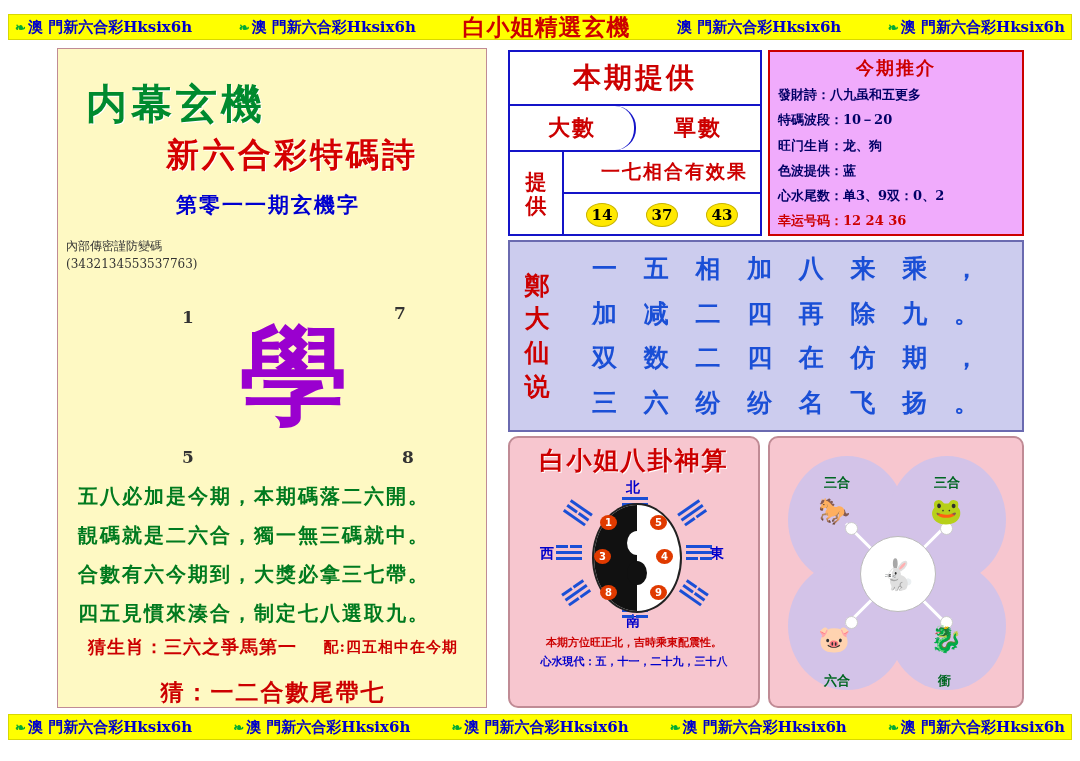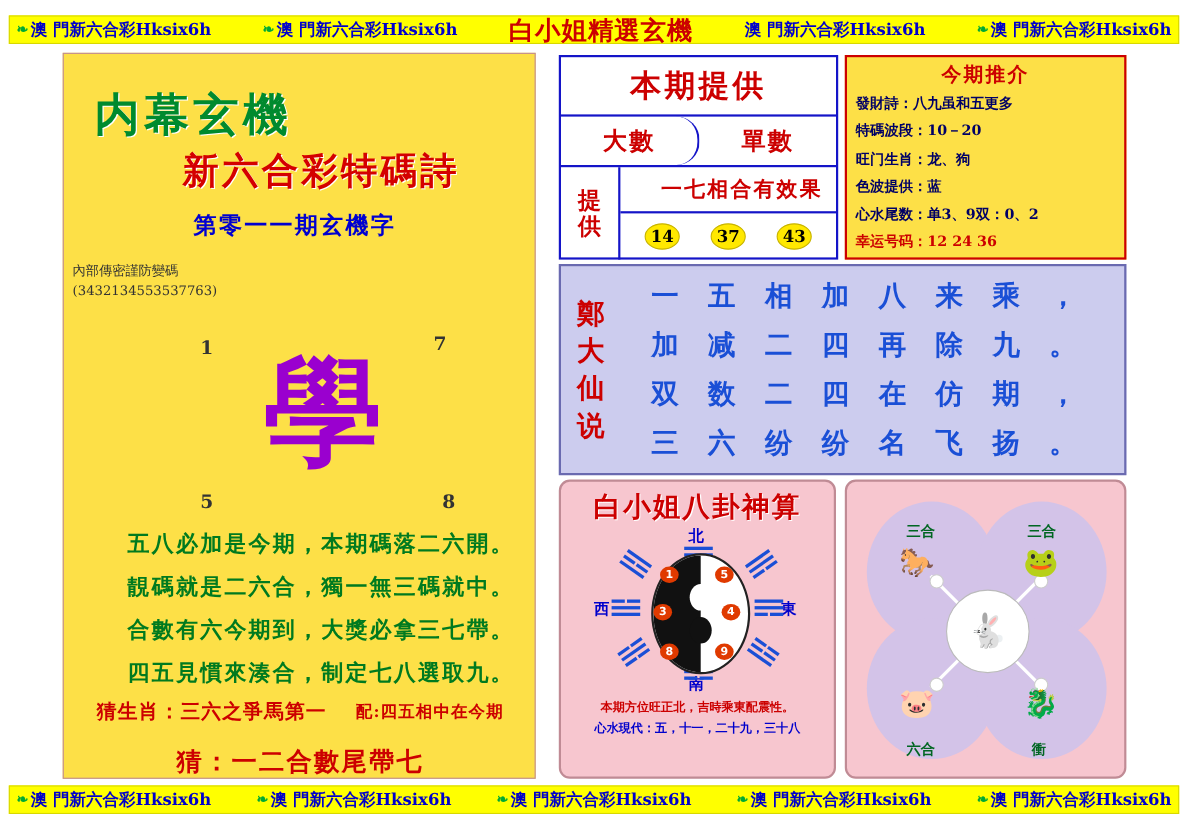--- a/index.html
+++ b/index.html
@@ -57,21 +57,21 @@
     letter-spacing: 1px;
     white-space: nowrap;
   }
   
   #left-panel {
     position: absolute;
     left: 57px;
     top: 48px;
     width: 430px;
     height: 660px;
-    background: #fde047;
+    background: #fef9c3;
     border: 1px solid #c08b95;
     box-sizing: border-box;
   }
   #title-main {
     position: absolute;
     left: 28px;
     top: 28px;
     font-size: 41px;
     font-weight: bold;
     color: #008a2e;
@@ -137,23 +137,23 @@
   #verse-block {
     position: absolute;
     left: 20px;
     top: 428px;
     width: 390px;
   }
   .verse-line {
     font-size: 20px;
     font-weight: bold;
     color: #007a1f;
-    font-family: Liberation Mono, monospace;
+    font-family: Liberation Sans, sans-serif;
     letter-spacing: 2px;
-    text-align: right;
+    text-align: left;
     line-height: 1.95;
   }
   #guess-row {
     position: absolute;
     left: 20px;
     top: 586px;
     width: 390px;
     display: flex;
     justify-content: space-between;
     align-items: center;
@@ -281,21 +281,21 @@
     color: #000000;
     font-family: "DejaVu Serif", serif;
   }
   
   #tip-box {
     position: absolute;
     left: 768px;
     top: 50px;
     width: 256px;
     height: 186px;
-    background: #fde047;
+    background: #f0abfc;
     border: 2px solid #cc0000;
     box-sizing: border-box;
     padding: 4px 8px;
   }
   #tip-title {
     text-align: center;
     font-size: 18px;
     font-weight: bold;
     color: #cc0000;
     font-family: "DejaVu Serif", serif;

